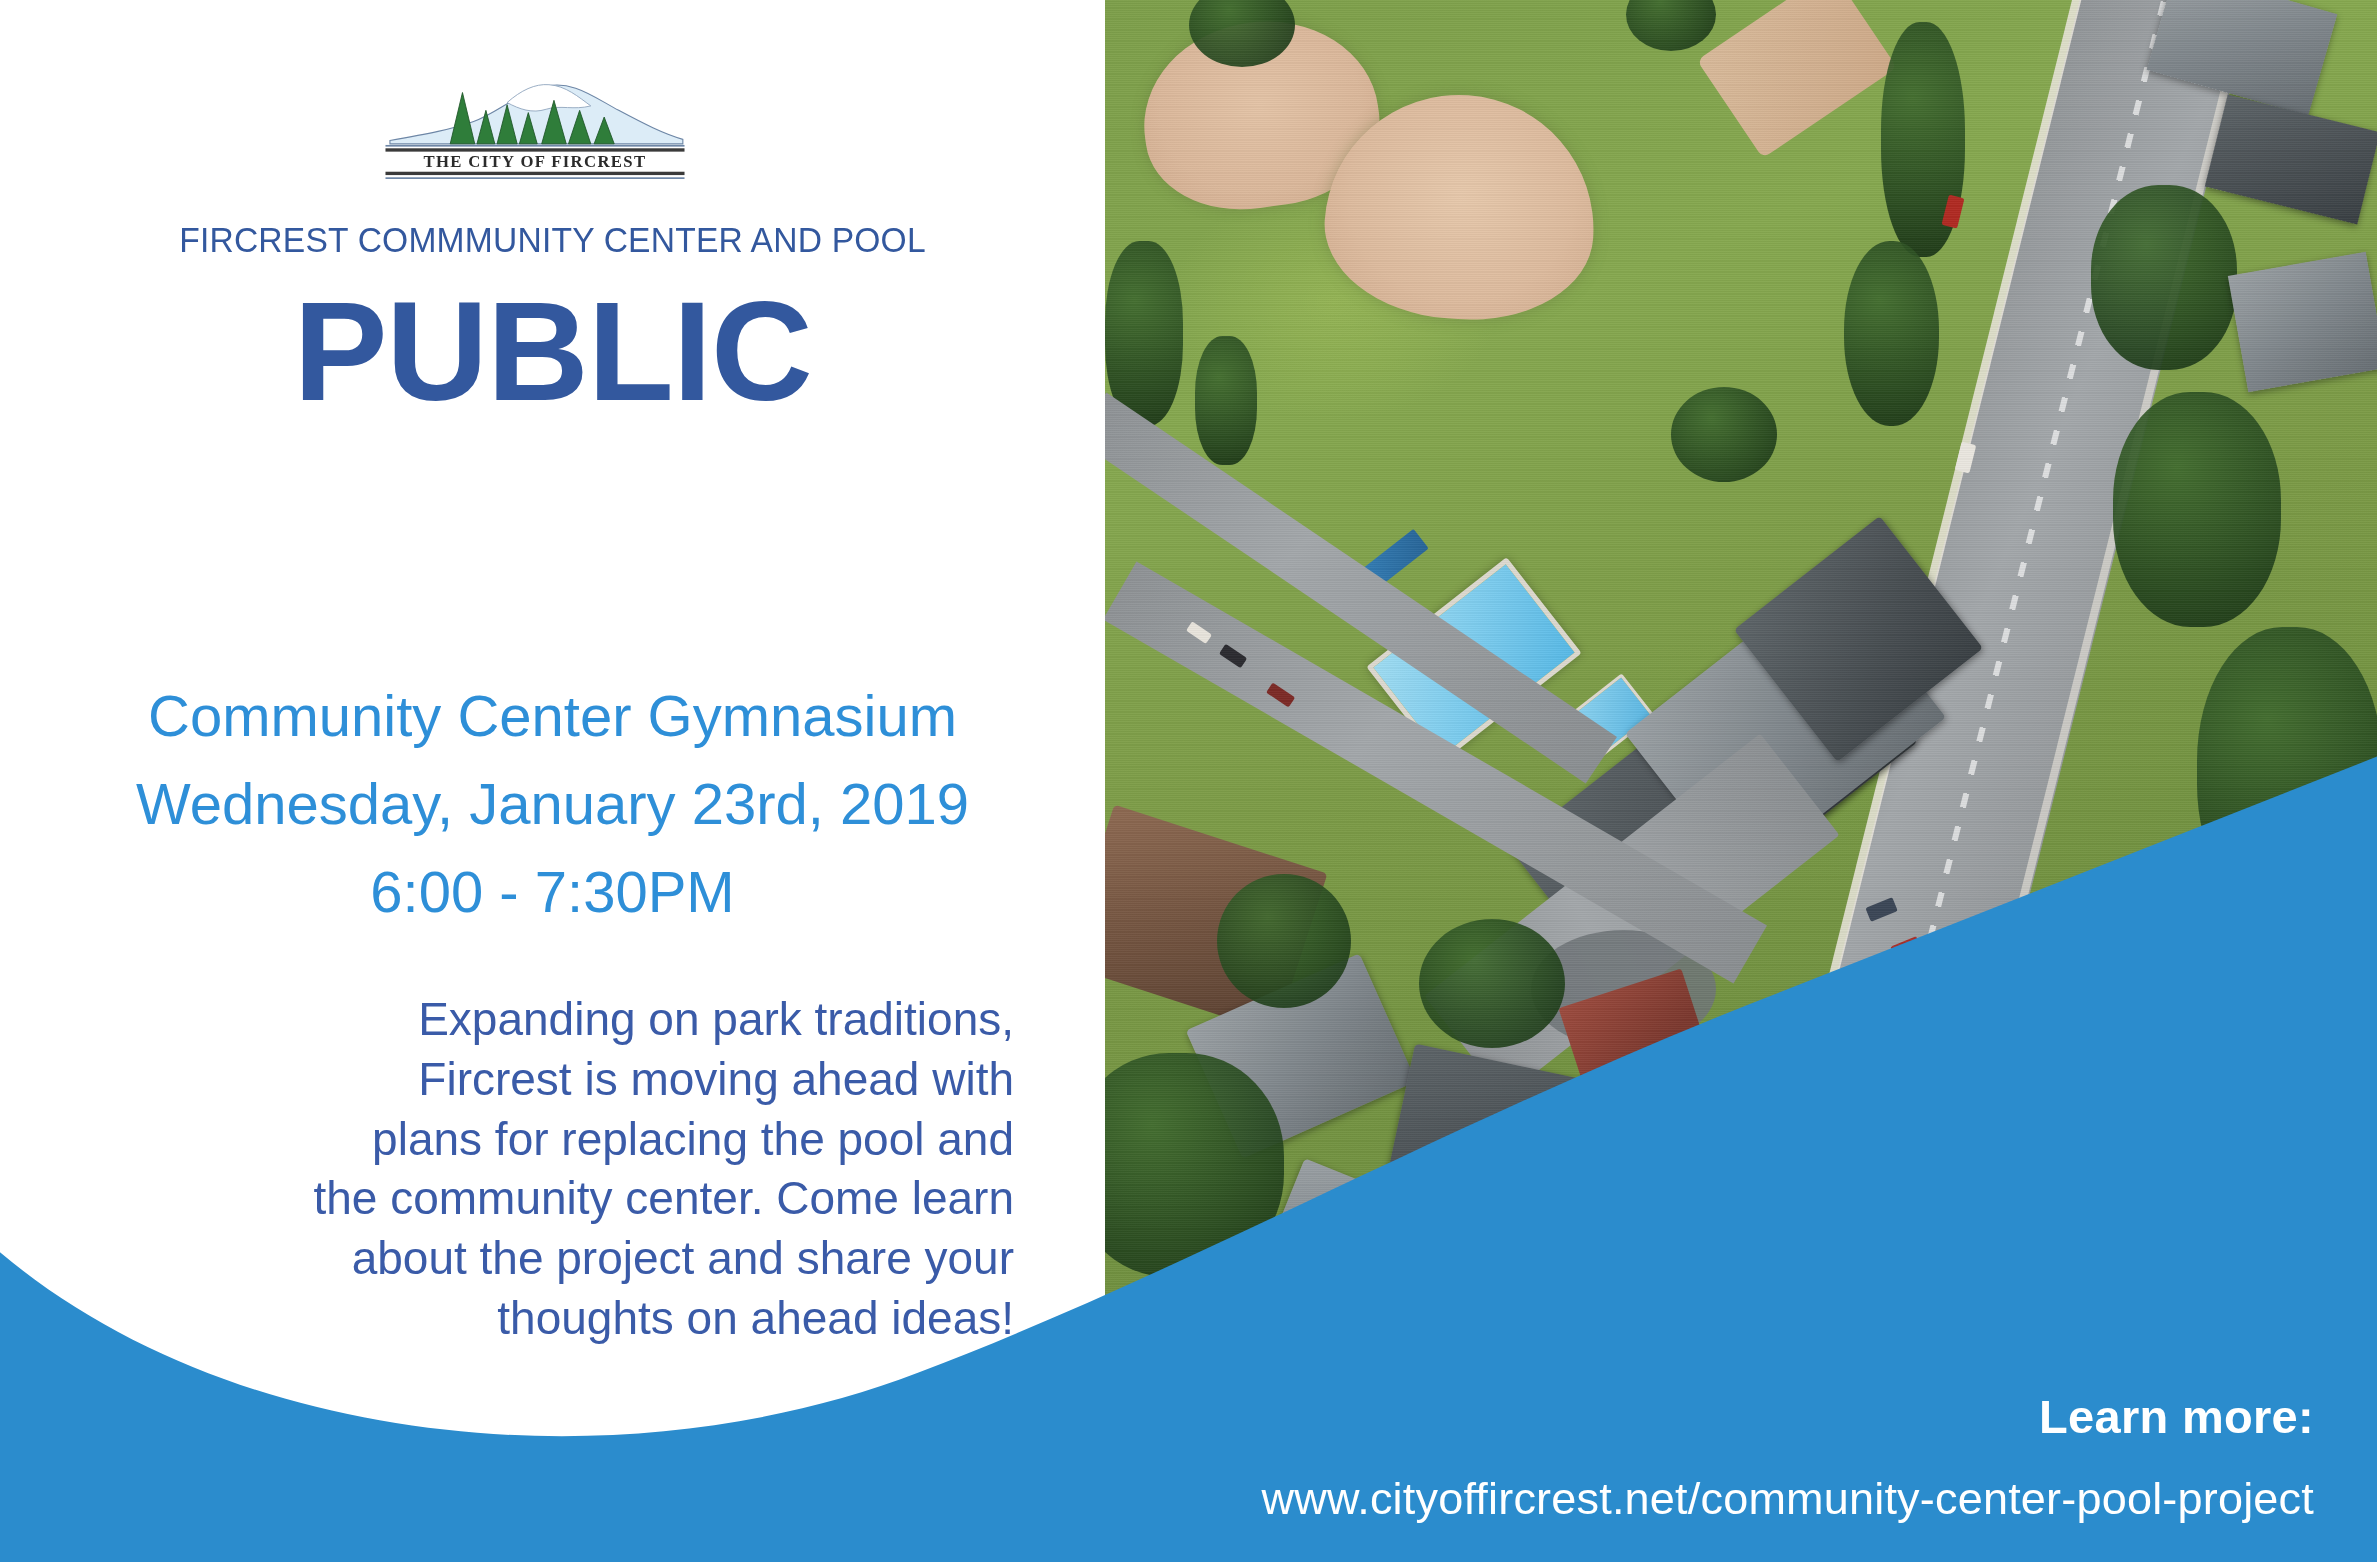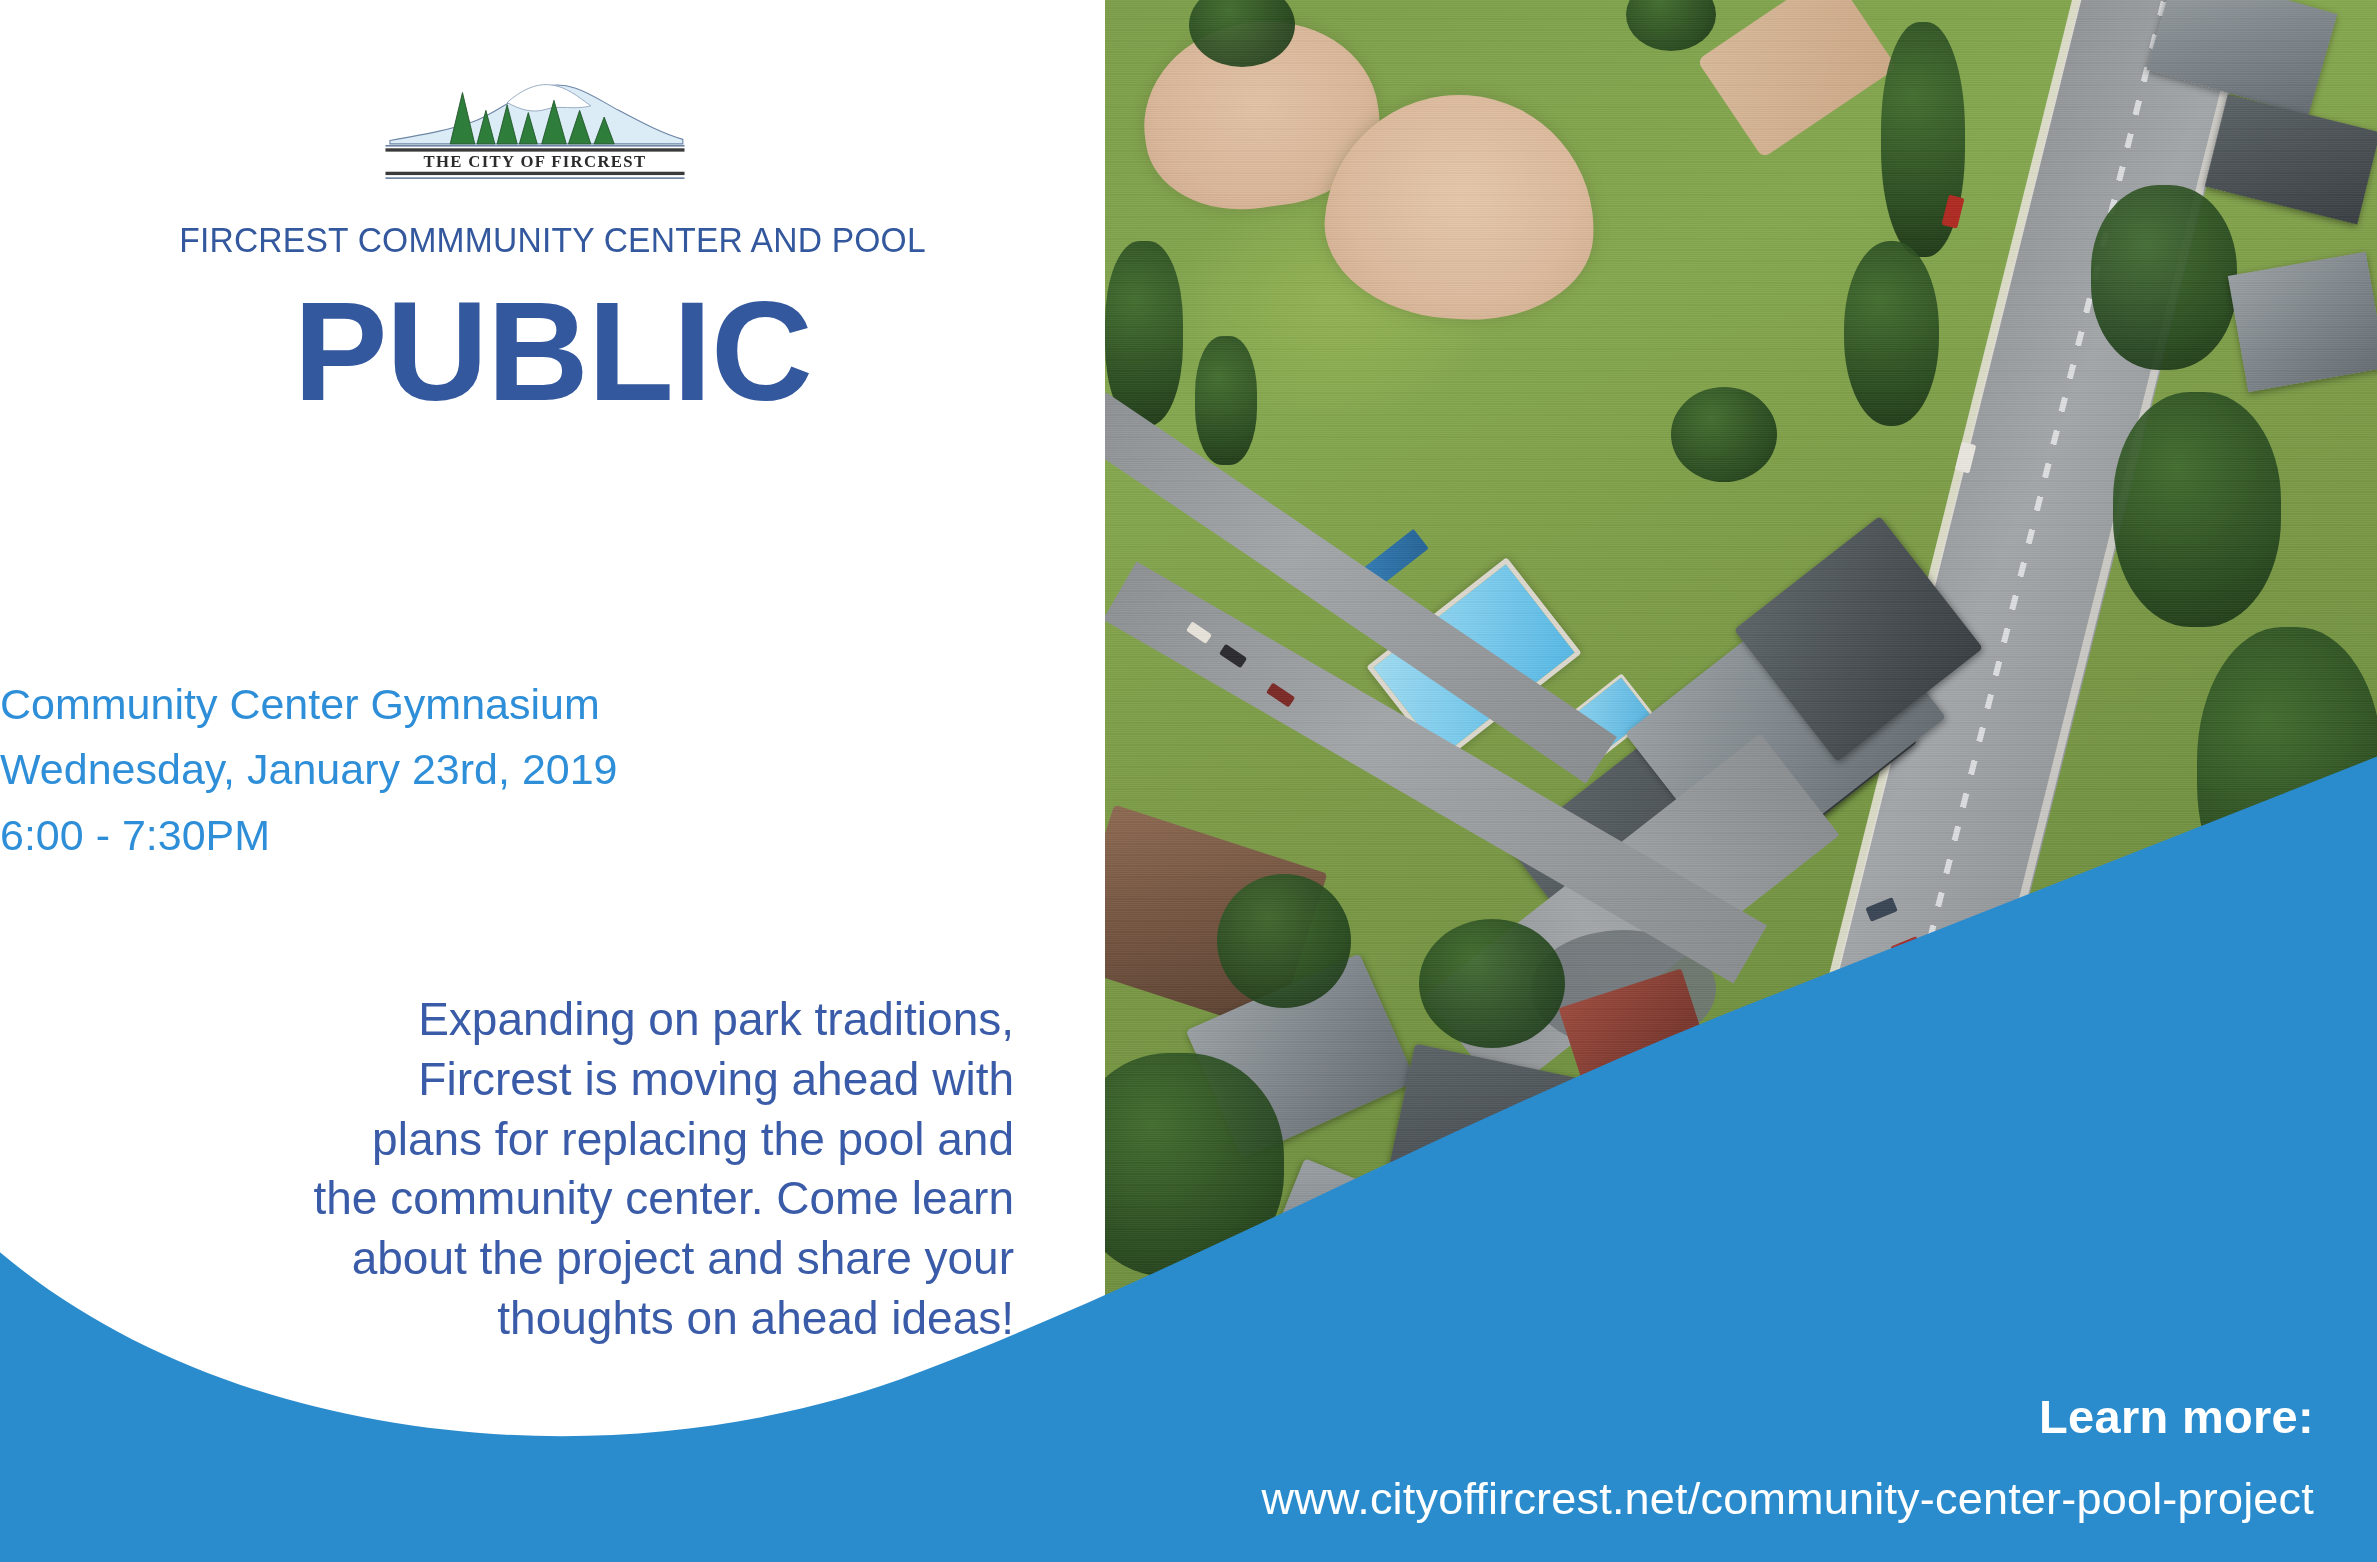--- a/index.html
+++ b/index.html
@@ -175,22 +175,23 @@
     font-size: 141px;
     line-height: .98;
     letter-spacing: -1.1px;
   }
   .headline .l2 { display: block; }
 
   .details {
     position: absolute;
     left: 0; top: 672px;
     width: 1105px;
+    text-align: center;
     color: #2e8fd8;
-    font-size: 43px;
+    font-size: 58px;
     line-height: 1.52;
     font-weight: 400;
   }
   .details div { white-space: nowrap; }
 
   .body-copy {
     position: absolute;
     left: 95px;
     top: 990px;
     width: 919px;

